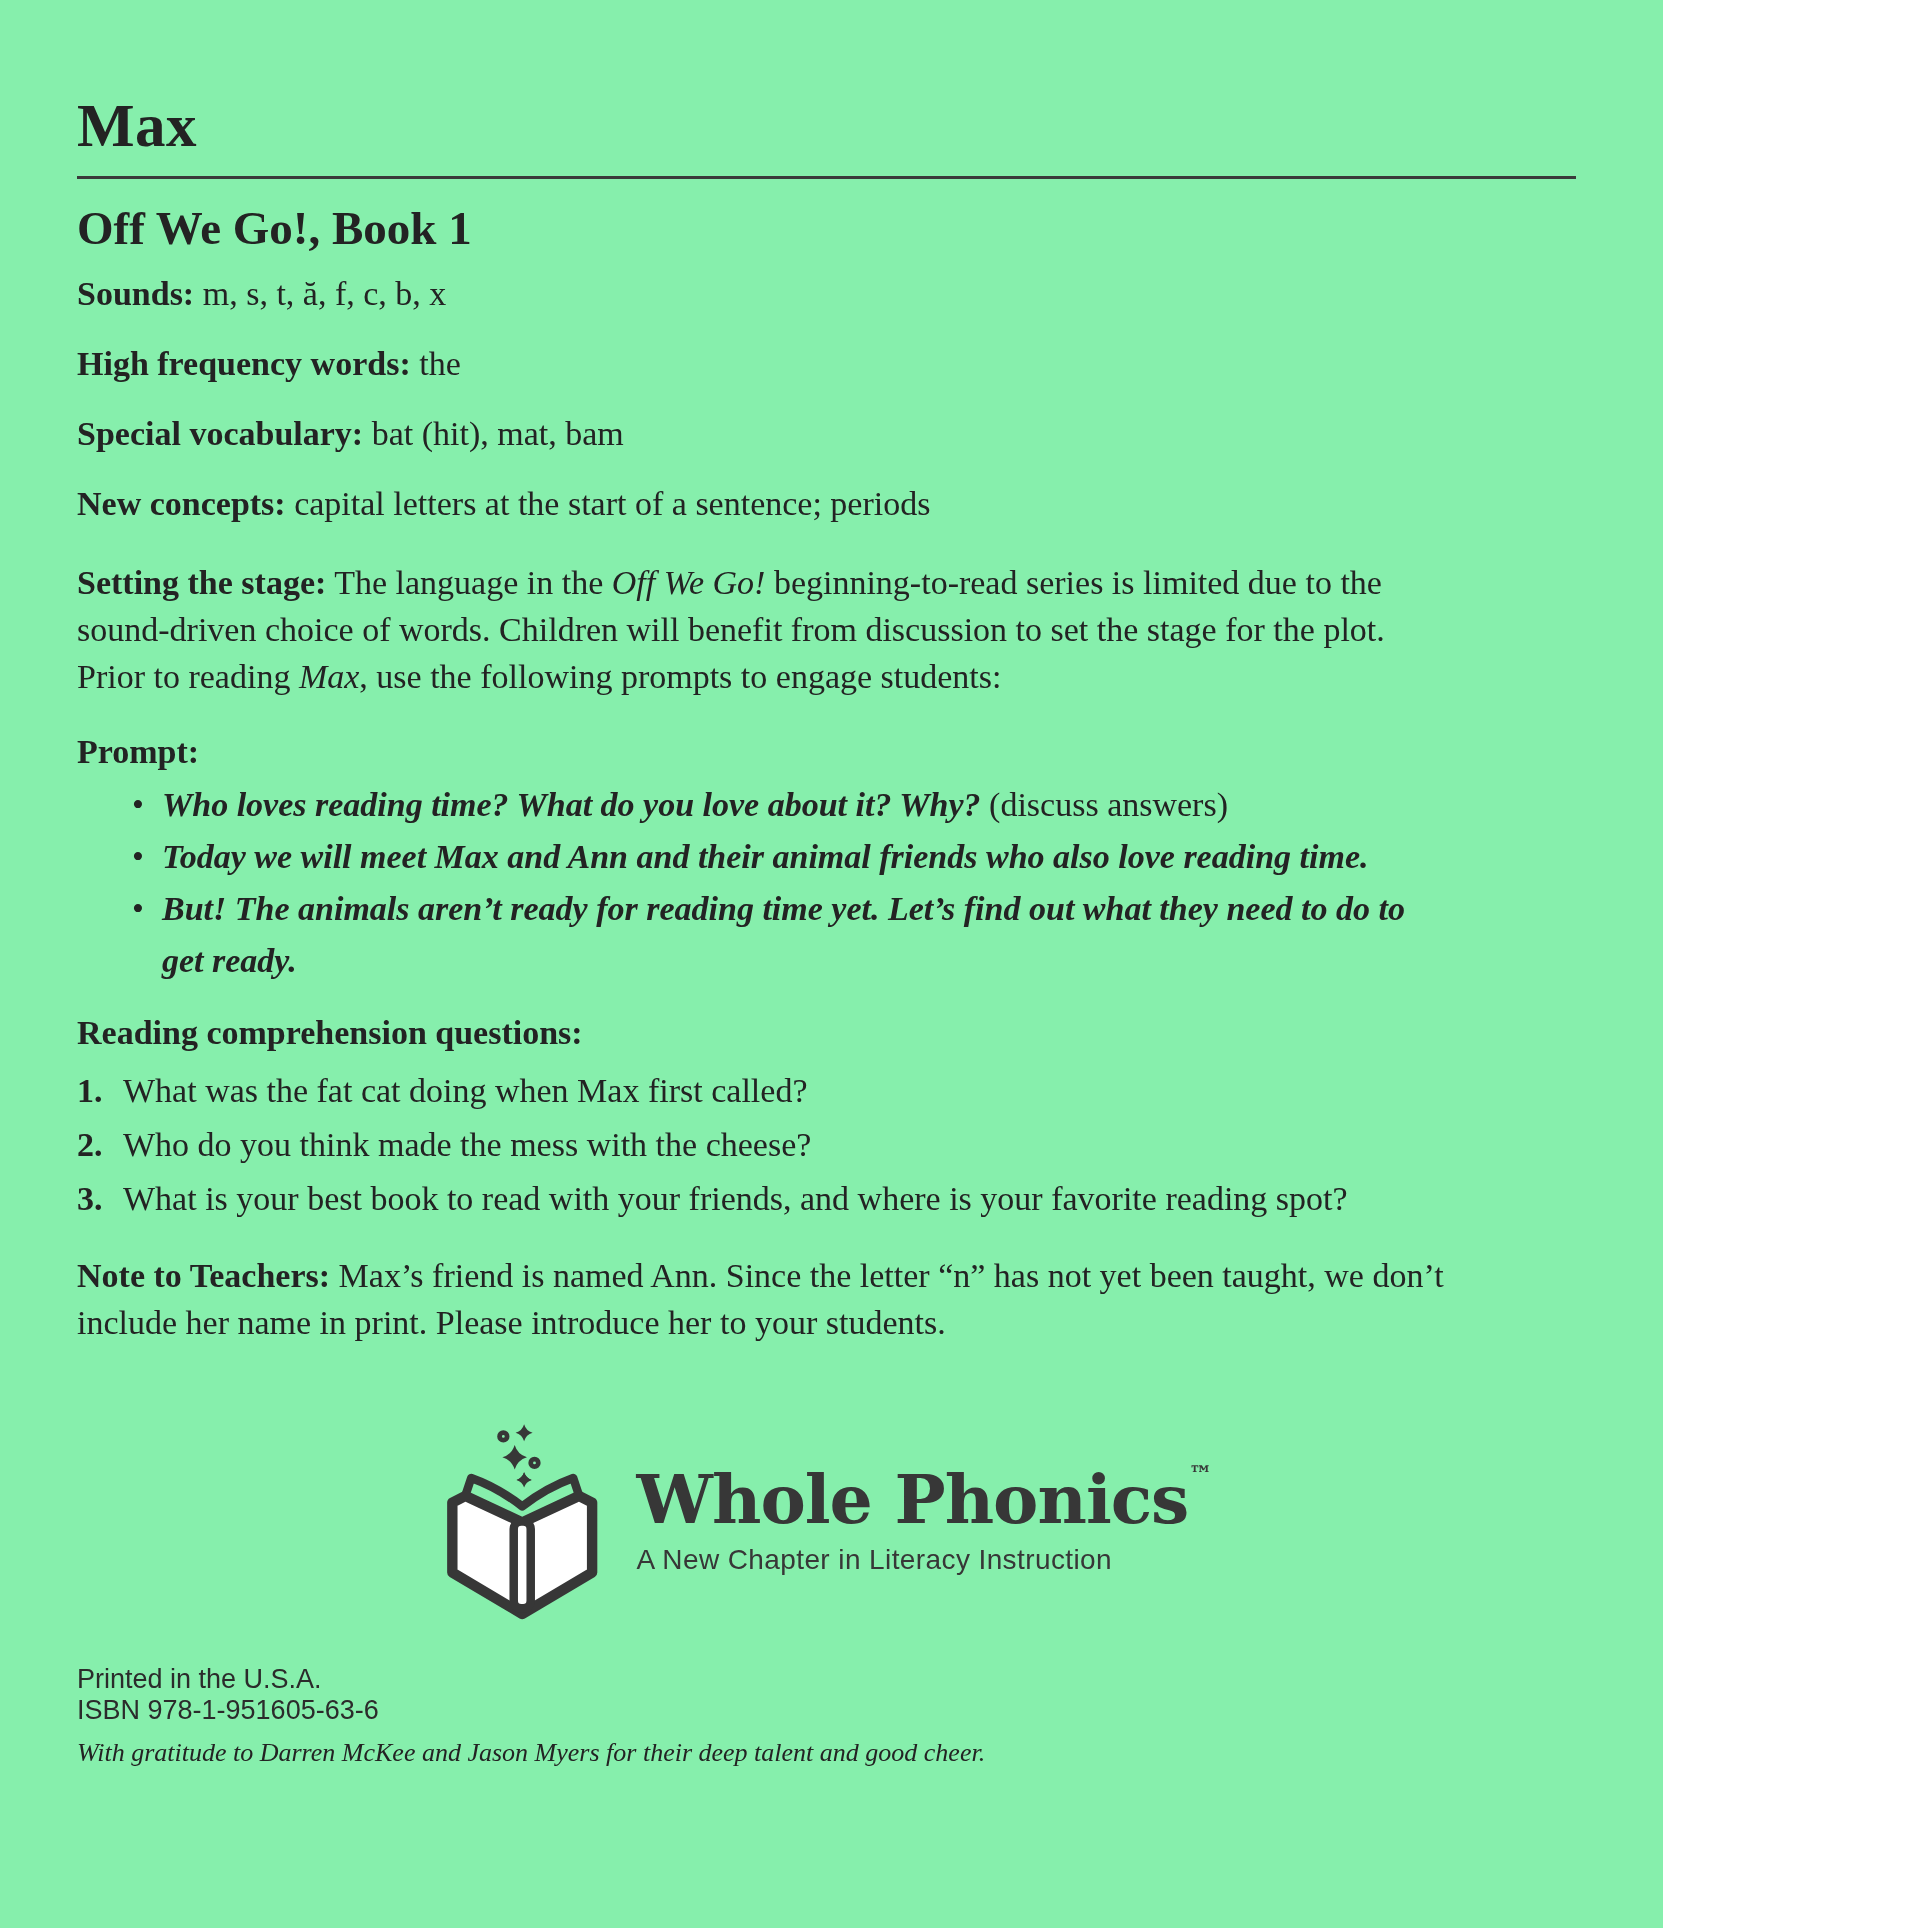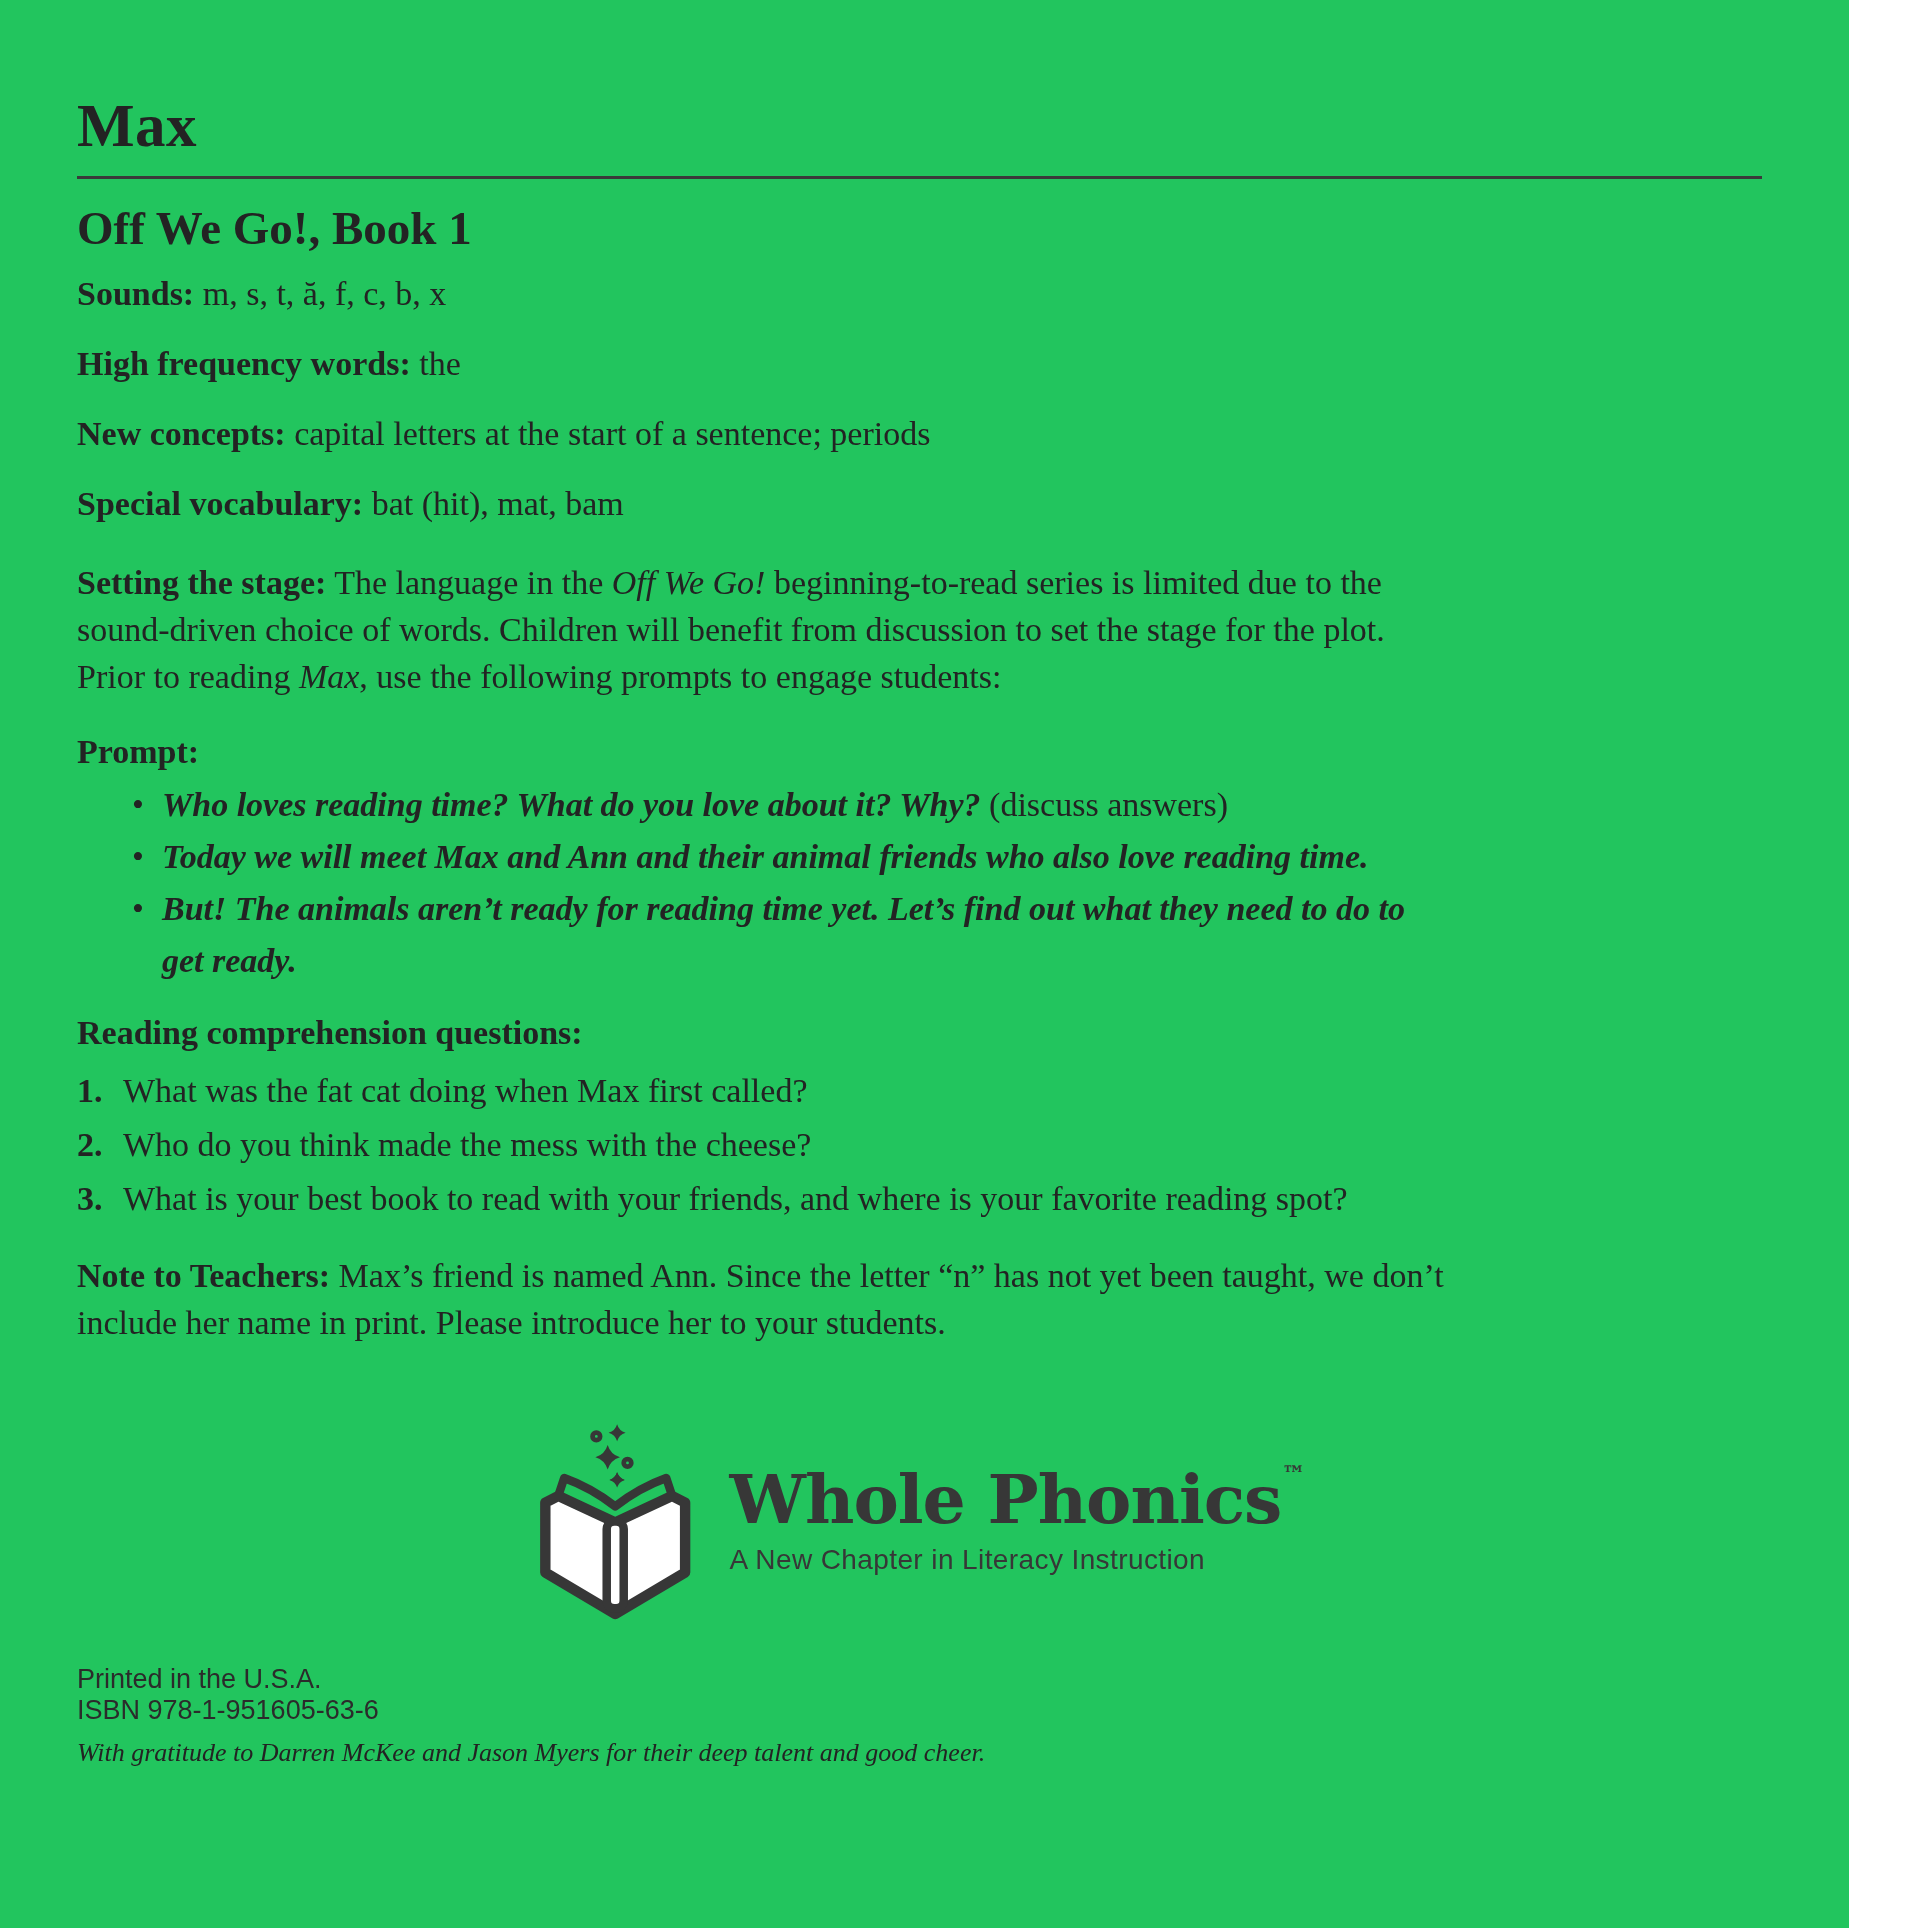--- a/index.html
+++ b/index.html
@@ -1,21 +1,21 @@
 <!DOCTYPE html>
 <html><head>
 <meta charset="utf-8">
 <style>
   html, body { margin: 0; padding: 0; background: #ffffff; }
   .page {
     position: relative;
-    width: 1849px;
+    width: 1663px;
     height: 1929px;
     box-sizing: border-box;
-    background: #22c55e;
+    background: #86efac;
     color: #232323;
     font-family: "Liberation Serif", serif;
     padding: 59px 87px 40px 77px;
     overflow: hidden;
   }
   .page-title {
     font-size: 61px;
     line-height: 1;
     font-weight: bold;
     margin: 36px 0 0 0;
@@ -134,23 +134,23 @@
   <h1 class="page-title">Max</h1>
 
   <hr class="title-rule">
 
   <h2 class="book-subtitle">Off We Go!, Book 1</h2>
 
   <p class="meta"><b class="label">Sounds:</b><span> m, s, t, ă, f, c, b, x</span></p>
 
   <p class="meta"><b class="label">High frequency words:</b><span> the</span></p>
 
+  <p class="meta"><b class="label">Special vocabulary:</b><span> bat (hit), mat, bam</span></p>
+
   <p class="meta"><b class="label">New concepts:</b><span> capital letters at the start of a sentence; periods</span></p>
-
-  <p class="meta"><b class="label">Special vocabulary:</b><span> bat (hit), mat, bam</span></p>
 
   <p class="para setting"><b class="label">Setting the stage:</b><span> The language in the </span><i>Off We Go!</i><span> beginning-to-read series is limited due to the</span><br><span>sound-driven choice of words. Children will benefit from discussion to set the stage for the plot.</span><br><span>Prior to reading </span><i>Max</i><span>, use the following prompts to engage students:</span></p>
 
   <p class="prompt-label">Prompt:</p>
 
   <ul class="prompt-list">
     <li><span>Who loves reading time? What do you love about it? Why?</span><span class="plain-inline"> (discuss answers)</span></li>
     <li><span>Today we will meet Max and Ann and their animal friends who also love reading time.</span><span class="plain-inline"></span></li>
     <li><span>But! The animals aren’t ready for reading time yet. Let’s find out what they need to do to</span><br><span>get ready.</span></li>
   </ul>

